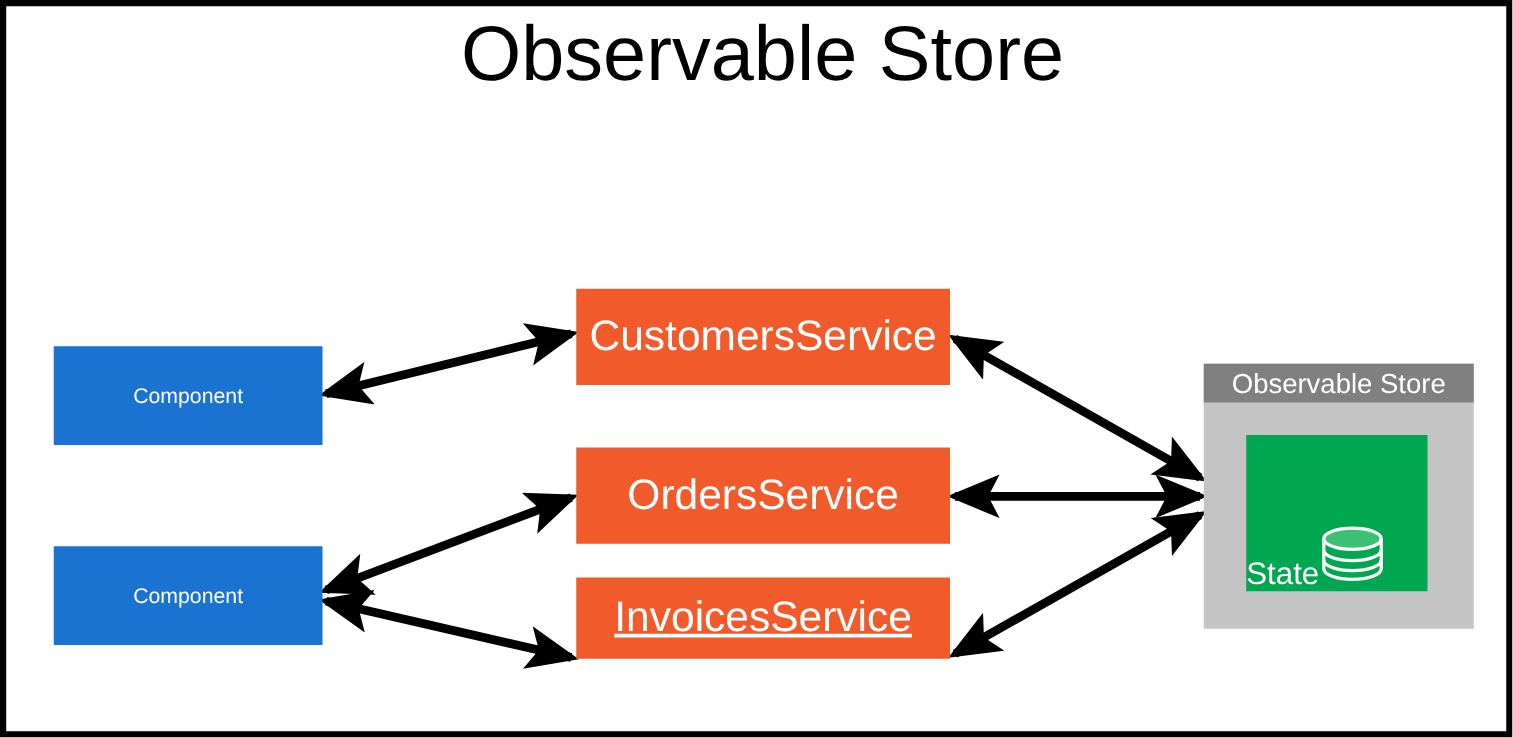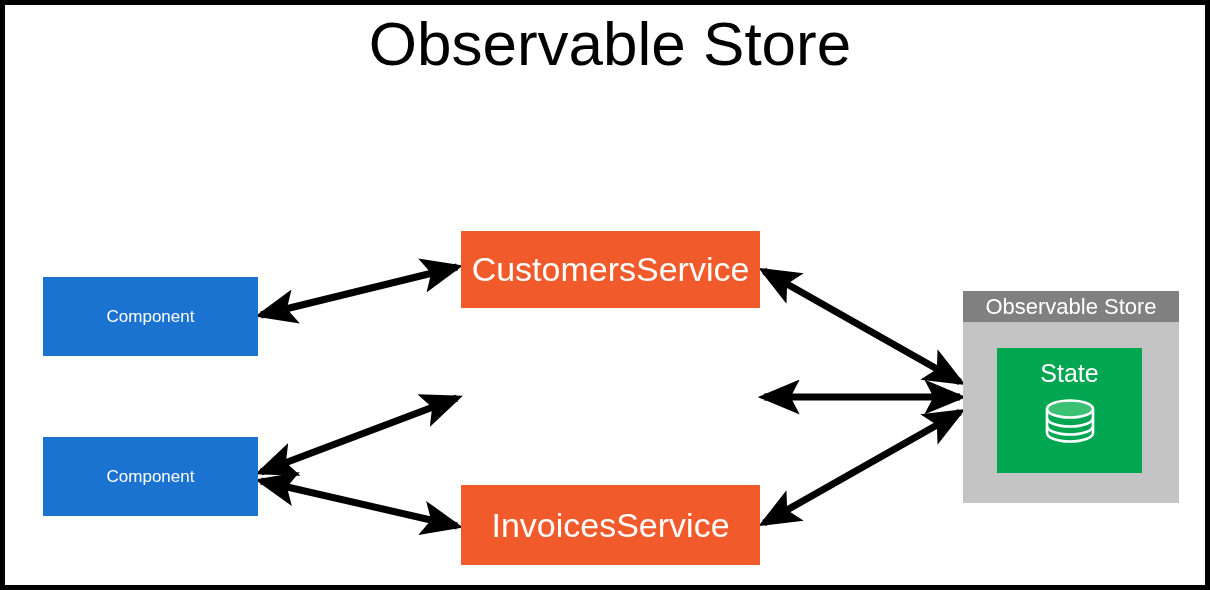--- a/index.html
+++ b/index.html
@@ -72,22 +72,22 @@
   }
   #state-box {
     position: absolute;
     left: 34px;
     top: 57px;
     width: 145px;
     height: 125px;
     background: #00a650;
     box-sizing: border-box;
     display: flex;
-    flex-direction: column;
-    align-items: center;
+    flex-direction: row;
+    align-items: flex-end;
     justify-content: flex-start;
     padding-top: 12px;
   }
   #state-label {
     color: #ffffff;
     font-size: 25px;
     line-height: 1.1;
   }
   #db-icon {
     margin-top: 10px;
@@ -136,22 +136,25 @@
   </div>
 
   <div class="node node-component" style="left:38px; top:432px; width:215px; height:79px;">
     <span>Component</span>
   </div>
 
   <div class="node node-service" style="left:456px; top:226px; width:299px; height:77px;">
     <span>CustomersService</span>
   </div>
 
+  <div class="node node-service" style="left:456px; top:353px; width:299px; height:77px;">
+    <span>OrdersService</span>
+  </div>
 
-  <div class="node node-service" style="left:456px; top:480px; width:299px; height:80px;">
+  <div class="node node-service" style="left:456px; top:457px; width:299px; height:65px;text-decoration:underline;">
     <span>InvoicesService</span>
   </div>
 
   <div id="store-panel">
     <div id="store-header">
       <span>Observable Store</span>
     </div>
 
     <div id="state-box">
       <div id="state-label">State</div>

